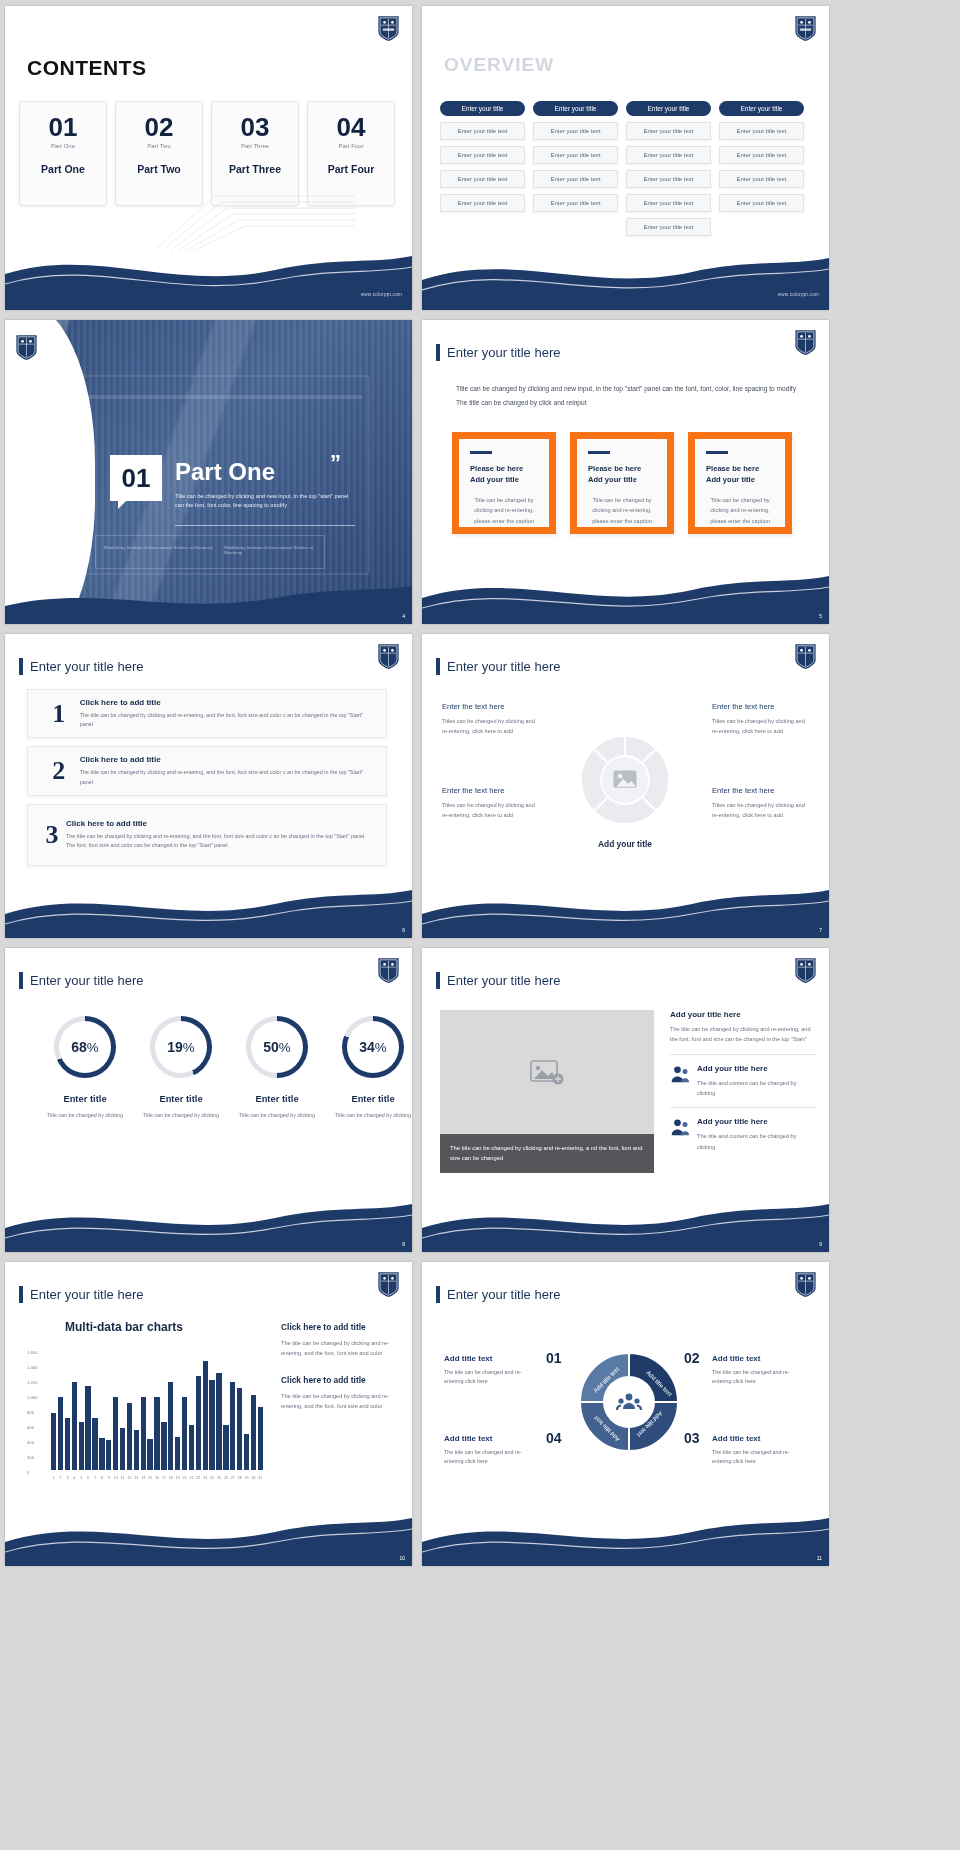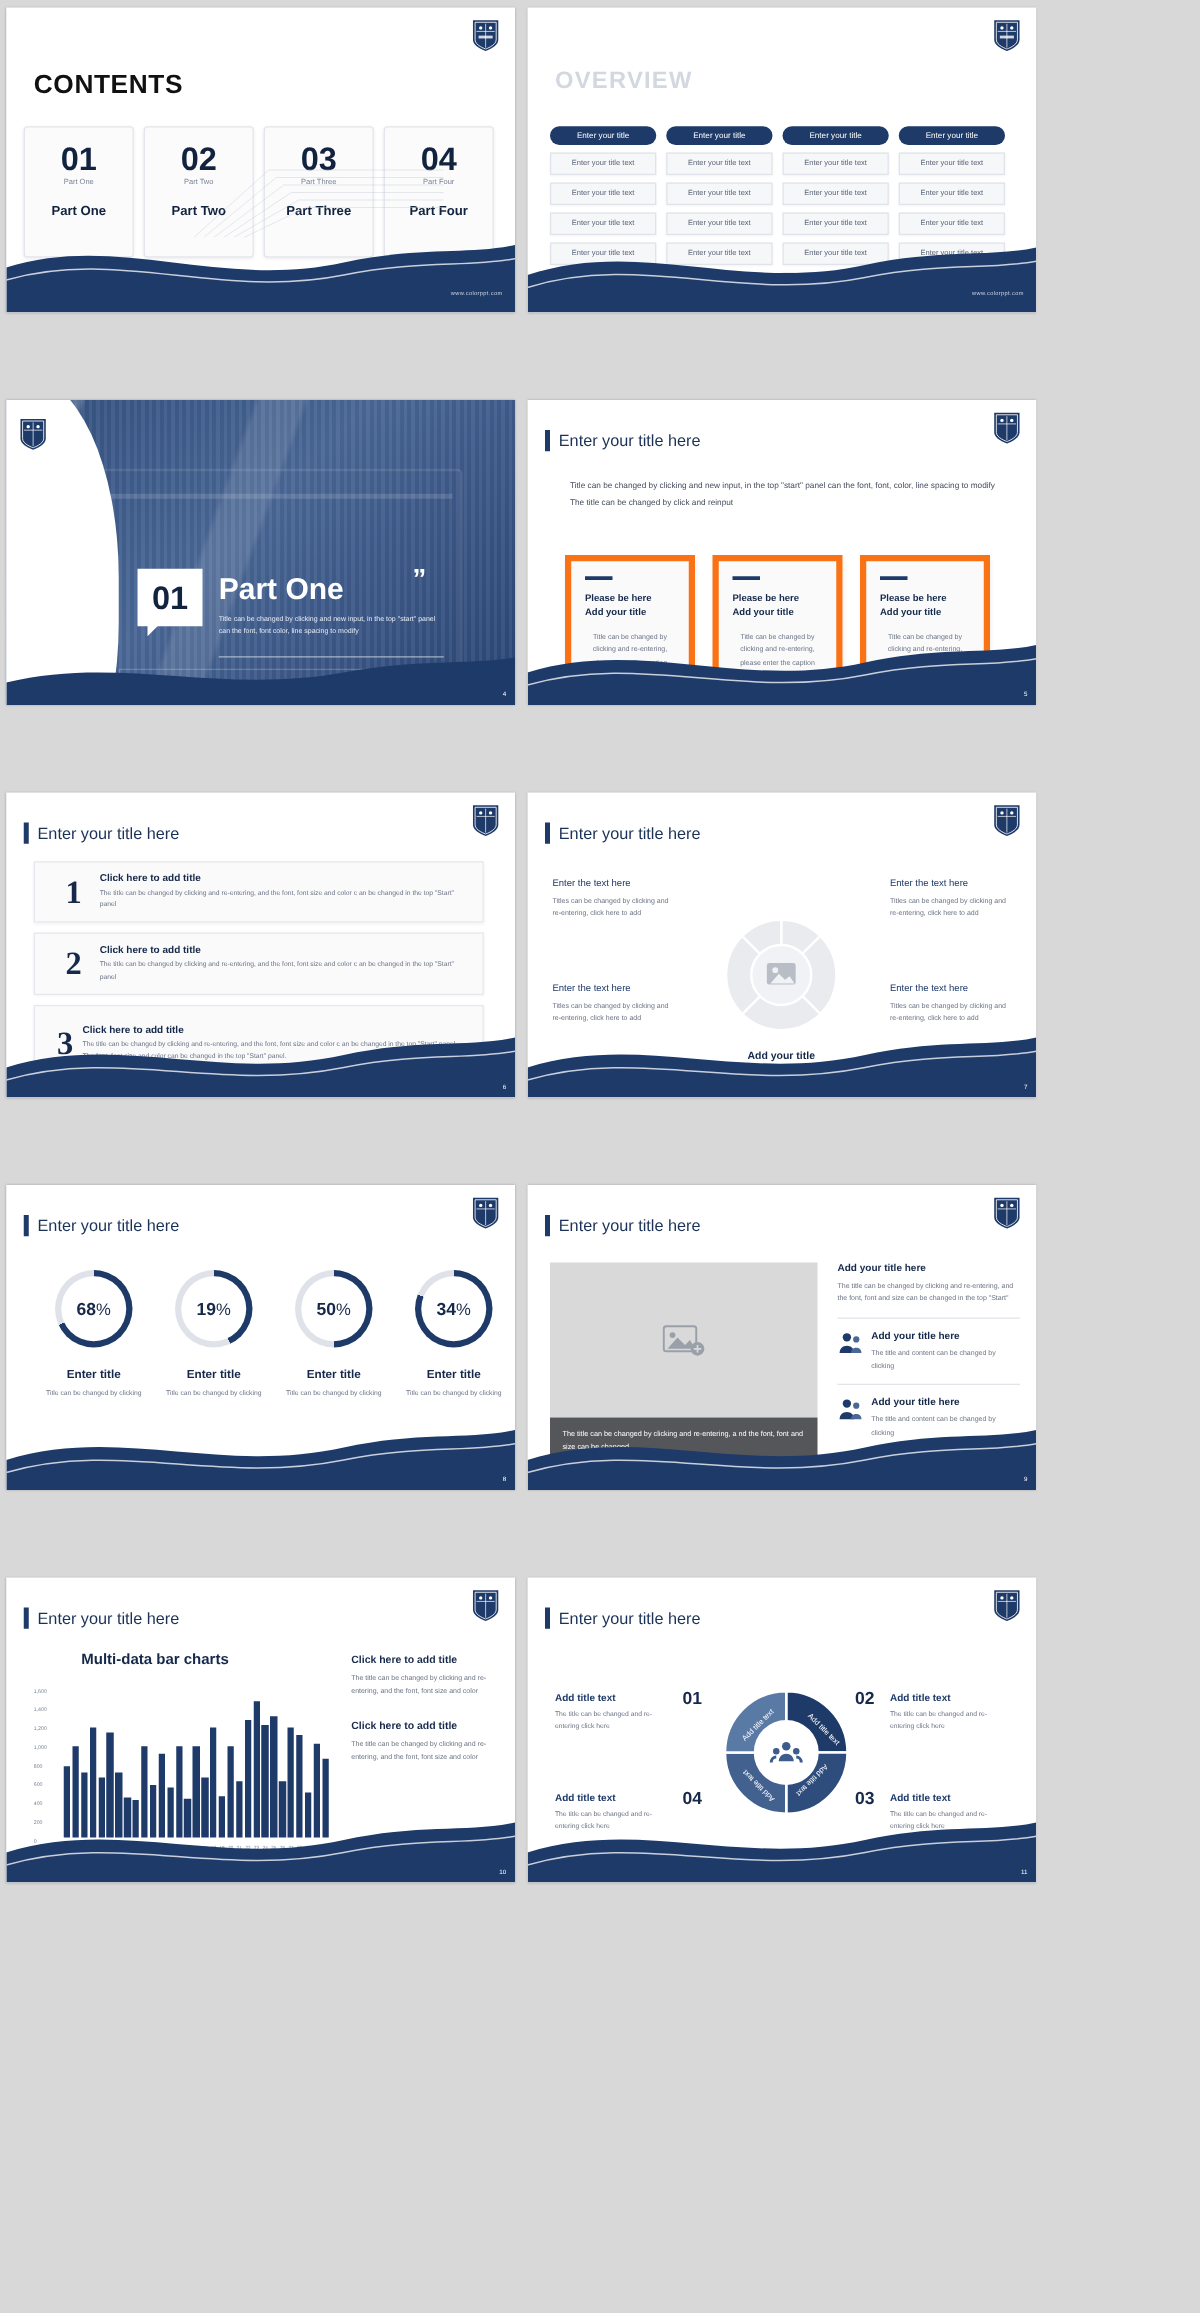--- a/index.html
+++ b/index.html
@@ -14,21 +14,21 @@
   .grid {
     display:grid;
     grid-template-columns: 407px 407px;
     grid-auto-rows: 304px;
     column-gap:10px;
     row-gap:10px;
     padding:6px 68px 0 5px;
   }
   .slide {
     position:relative;
-    width:407px; height:244px;
+    width:407px; height:304px;
     background:#ffffff;
     overflow:hidden;
     box-shadow:0 0 2px rgba(0,0,0,.25);
   }
   
   .wave { position:absolute; left:0; right:0; bottom:0; height:70px; pointer-events:none; }
   .wave svg { display:block; width:100%; height:100%; }
   .pgnum { position:absolute; right:7px; bottom:5px; font-size:5px; color:#fff; z-index:5;}
   .crest { position:absolute; top:9px; right:12px; width:23px; height:27px; z-index:6;}
   .crest svg{display:block;width:100%;height:100%;}
@@ -69,40 +69,40 @@
   .s3 .numbox:after{ content:""; position:absolute; bottom:-8px; left:8px; border-left:9px solid #fff; border-bottom:9px solid transparent;}
   .s3 .ptitle { position:absolute; left:170px; top:138px; font-size:24px; font-weight:bold; color:#fff; }
   .s3 .quote { position:absolute; left:325px; top:130px; font-size:22px; color:#fff; font-weight:bold;}
   .s3 .pdesc { position:absolute; left:170px; top:172px; width:175px; font-size:5.6px; color:#e6ecf6; line-height:1.6;}
   .s3 .line { position:absolute; left:170px; top:205px; width:180px; height:1px; background:rgba(255,255,255,.55);}
   .s3 .sign { position:absolute; left:90px; top:215px; width:230px; height:34px; border:1px solid rgba(255,255,255,.35); opacity:.6;}
   .s3 .sign span{ position:absolute; font-size:4.4px; color:#dfe7f3; top:9px;}
   
   .s4 .lead { position:absolute; top:62px; left:34px; width:340px; font-size:6.6px; color:#444c5c; line-height:2.1; text-align:justify;}
   .s4 .cards { position:absolute; top:112px; left:30px; display:flex; gap:14px; }
-  .s4 .c { width:104px; height:102px; background:#fafafb; border:5px solid #f97316; padding:12px 11px; box-shadow:1px 2px 4px rgba(0,0,0,.08);margin-top:12px;}
+  .s4 .c { width:104px; height:102px; background:#fafafb; border:7px solid #f97316; padding:12px 11px; box-shadow:1px 2px 4px rgba(0,0,0,.08);}
   .s4 .c .dash { width:22px; height:3px; background:#1e3a69; margin-bottom:9px;}
   .s4 .c .h { font-size:7.6px; font-weight:bold; color:#16294a; line-height:1.5;}
   .s4 .c .p { margin-top:9px; font-size:5.6px; color:#6b7384; line-height:1.9; text-align:center;}
   
   .s5 .rows { position:absolute; top:55px; left:22px; display:flex; flex-direction:column; gap:8px;}
   .s5 .r { width:360px; background:#fafafb; border:1px solid #e6e8ee; display:flex; align-items:center; padding:8px 10px; box-shadow:0 1px 3px rgba(0,0,0,.06);}
   .s5 .r .n { width:42px; font-size:26px; font-weight:bold; color:#16294a; font-family:"Liberation Serif", serif; text-align:center;}
   .s5 .r .tx .h { font-size:8px; font-weight:bold; color:#16294a;}
   .s5 .r .tx .p { margin-top:4px; font-size:5.4px; color:#6b7384; line-height:1.7;}
   .s5 .r3 { height:62px; }
   
   .s6 .lab { position:absolute; width:100px; }
   .s6 .lab .h { font-size:7.6px; font-weight:normal; color:#1e3a69; }
   .s6 .lab .p { margin-top:5px; font-size:5.6px; color:#6b7384; line-height:1.8;}
   .s6 .lab.r { text-align:left; }
   .s6 .center { position:absolute; left:155px; top:98px; width:96px; height:96px; }
   .s6 .addtitle { position:absolute; left:155px; top:205px; width:96px; text-align:center; font-size:8.4px; font-weight:bold; color:#16294a;}
   
-  .s7 .donuts { position:absolute; top:68px; left:22px; display:flex; gap:0; }
+  .s7 .donuts { position:absolute; top:68px; left:32px; display:flex; gap:0; }
   .s7 .d { width:96px; text-align:center;}
   .s7 .d .ring { width:62px; height:62px; margin:0 auto; border-radius:50%; display:flex; align-items:center; justify-content:center;}
   .s7 .d .pct { font-size:14px; font-weight:bold; color:#16294a;}
   .s7 .d .t { margin-top:15px; font-size:9.4px; font-weight:bold; color:#16294a;}
   .s7 .d .p { margin-top:7px; font-size:5.4px; color:#6b7384; line-height:1.8;}
   
   .s8 .img { position:absolute; left:18px; top:62px; width:214px; height:124px; background:#d9d9d9; display:flex; align-items:center; justify-content:center;}
   .s8 .cap { position:absolute; left:18px; top:186px; width:214px; background:#55565a; color:#fff; font-size:5.8px; line-height:1.8; padding:9px 10px;}
   .s8 .side { position:absolute; left:248px; top:62px; width:146px;}
   .s8 .side .h { font-size:8px; font-weight:bold; color:#16294a;}

